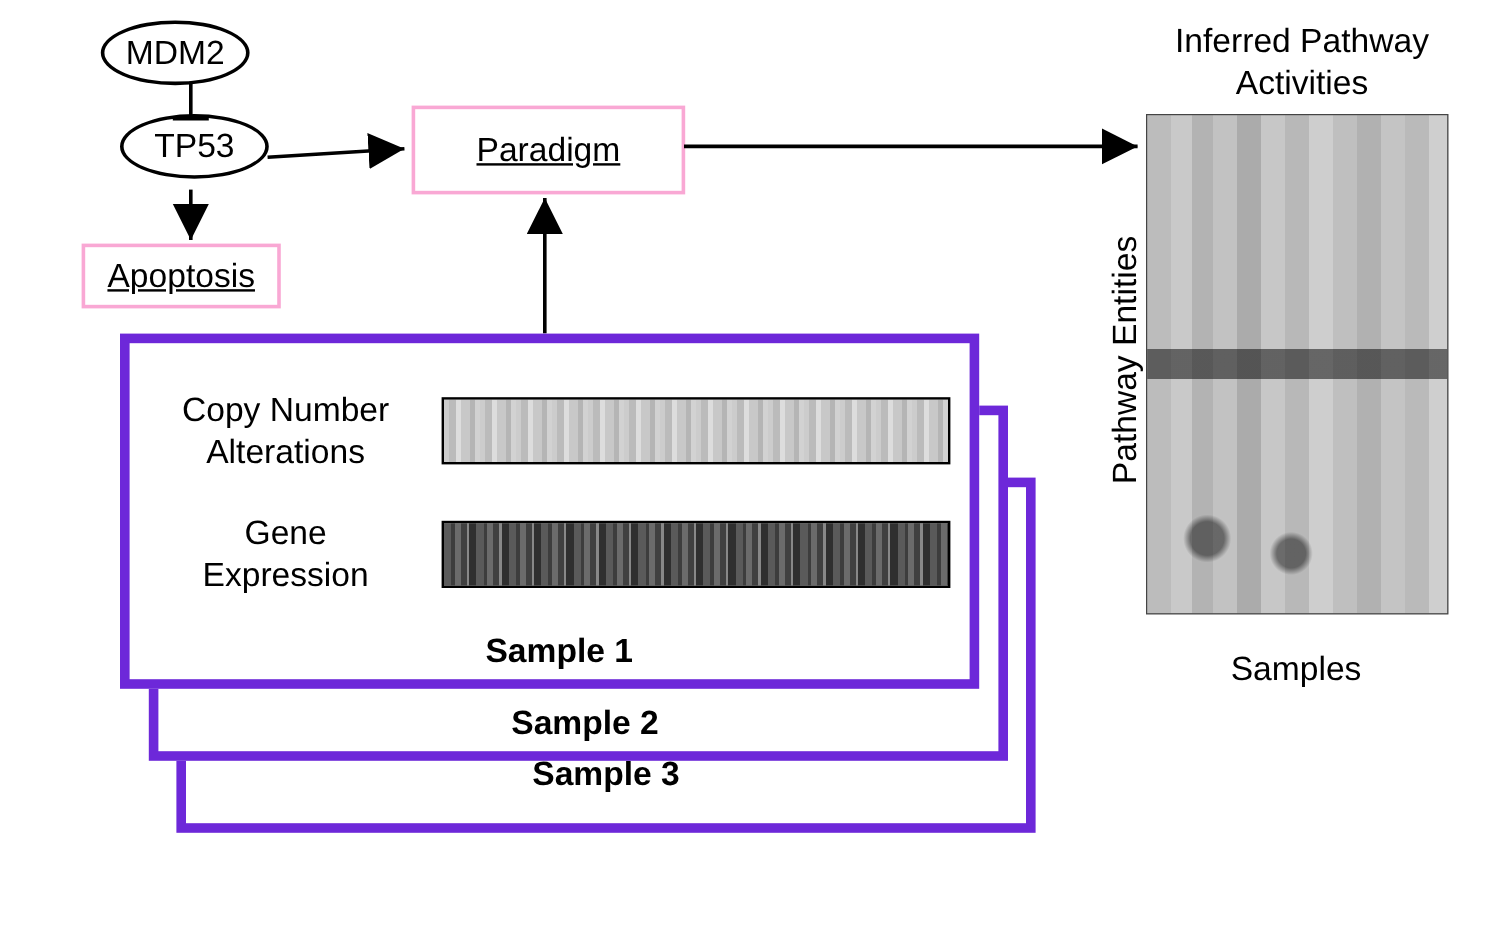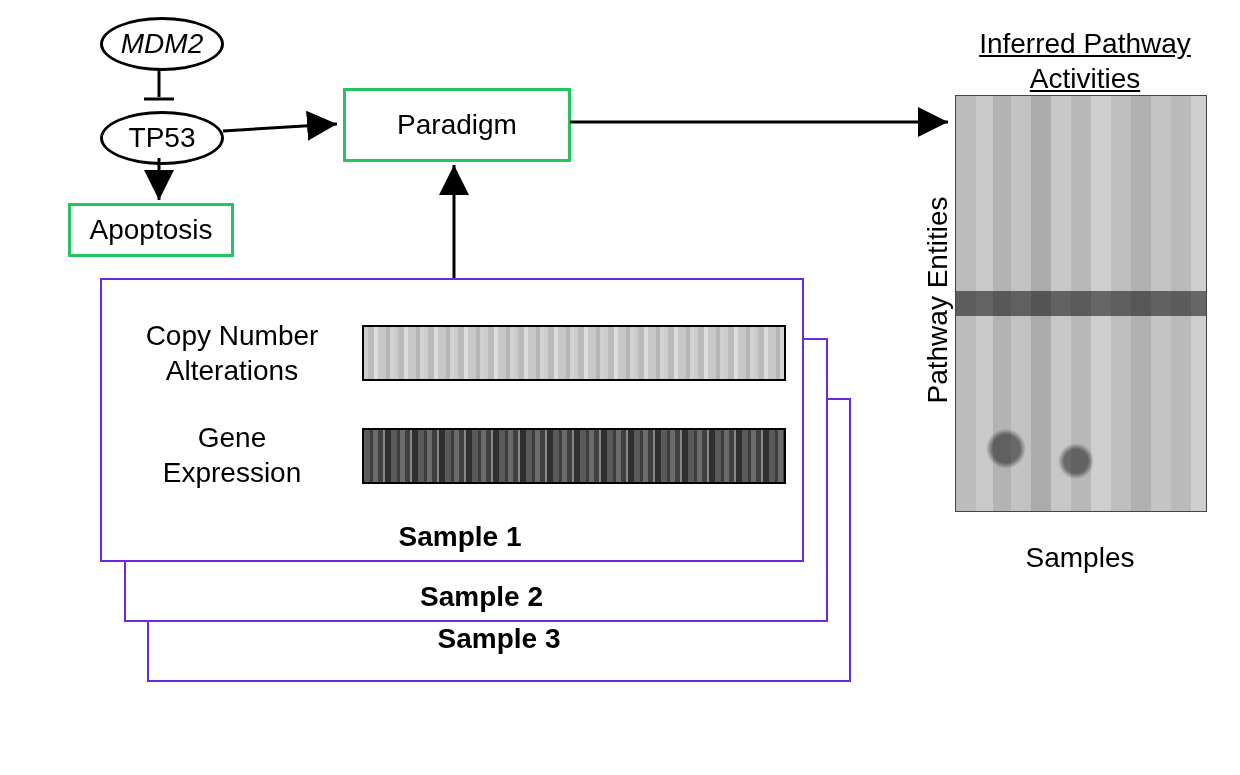--- a/index.html
+++ b/index.html
@@ -16,26 +16,27 @@
     border: 3px solid #000;
     border-radius: 50%;
     display: flex;
     align-items: center;
     justify-content: center;
     font-size: 28px;
     background: #fff;
   }
   .rect {
     position: absolute;
-    border: 3px solid #22c55e;
+    border: 3px solid #f9a8d4;
     display: flex;
     align-items: center;
     justify-content: center;
     font-size: 28px;
     background: #fff;
+    text-decoration: underline;
   }
   .label {
     position: absolute;
     text-align: center;
     font-size: 28px;
     line-height: 1.25;
   }
   .label.bold { font-weight: bold; }
   .rotated {
     transform: rotate(-90deg);
@@ -71,32 +72,32 @@
       linear-gradient(90deg, #bcbcbc 0 8%, #c9c9c9 8% 15%, #b3b3b3 15% 22%,
                       #c2c2c2 22% 30%, #ababab 30% 38%, #c7c7c7 38% 46%,
                       #b8b8b8 46% 54%, #cecece 54% 62%, #bfbfbf 62% 70%,
                       #b1b1b1 70% 78%, #c4c4c4 78% 86%, #bababa 86% 94%,
                       #cfcfcf 94% 100%),
       #bfbfbf;
     background-blend-mode: multiply, multiply, multiply, normal, normal;
   }
   .card {
     position: absolute;
-    border: 2px solid #6d28d9;
+    border: 8px solid #6d28d9;
     background: #fff;
   }
 </style>
 </head>
 <body>
 
-<div class="ellipse" style="left:100px; top:17px; width:118px; height:48px;font-style:italic;">
+<div class="ellipse" style="left:84px; top:17px; width:118px; height:48px;">
   <span>MDM2</span>
 </div>
 
-<div class="ellipse" style="left:100px; top:111px; width:118px; height:48px;">
+<div class="ellipse" style="left:100px; top:95px; width:118px; height:48px;">
   <span>TP53</span>
 </div>
 
 <div class="rect" style="left:68px; top:203px; width:160px; height:48px;">
   <span>Apoptosis</span>
 </div>
 
 <div class="rect" style="left:343px; top:88px; width:222px; height:68px;">
   <span>Paradigm</span>
 </div>
@@ -129,20 +130,20 @@
 <div class="card" style="left:100px; top:278px; width:700px; height:280px;">
   <div class="label" style="left:20px; top:38px; width:220px; white-space:pre-line;">Copy Number
 Alterations</div>
   <div class="strip strip-light" style="left:260px; top:45px; width:420px; height:52px;"></div>
   <div class="label" style="left:20px; top:140px; width:220px; white-space:pre-line;">Gene
 Expression</div>
   <div class="strip strip-dark" style="left:260px; top:148px; width:420px; height:52px;"></div>
   <div class="label bold" style="left:16px; right:0; bottom:6px;">Sample 1</div>
 </div>
 
-<div class="label" style="left:950px; top:26px; width:270px; white-space:pre-line;text-decoration:underline;">Inferred Pathway
+<div class="label" style="left:950px; top:16px; width:270px; white-space:pre-line;">Inferred Pathway
 Activities</div>
 
 <div class="heatmap" style="left:955px; top:95px; width:250px; height:415px;"></div>
 
 <div class="label rotated" style="left:815px; top:285px; width:240px; height:30px;">Pathway Entities</div>
 
 <div class="label" style="left:955px; top:540px; width:250px;">Samples</div>
 
 </body></html>

